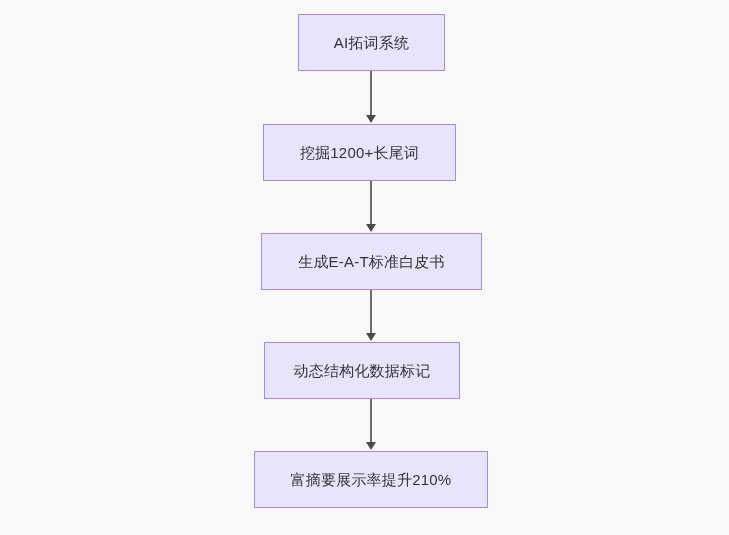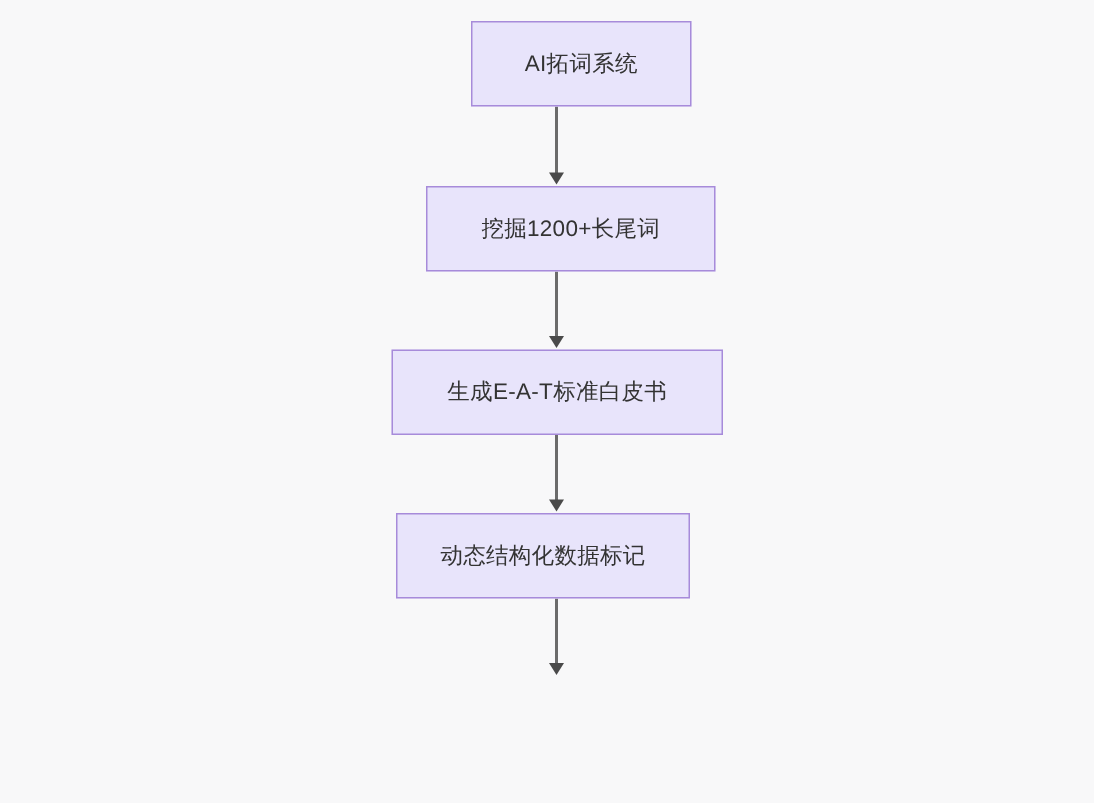--- a/index.html
+++ b/index.html
@@ -75,30 +75,33 @@
     <g>
       <line class="edge-line" x1="371" y1="290" x2="371" y2="334"></line>
       <polygon class="edge-head" points="366,333 376,333 371,341"></polygon>
     </g>
     <g>
       <line class="edge-line" x1="371" y1="399" x2="371" y2="443"></line>
       <polygon class="edge-head" points="366,442 376,442 371,450"></polygon>
     </g>
   </svg>
 
-  <div class="node" id="node-1" style="left: 298px; top: 14px; width: 147px; margin-left: 16px;">
+  <div class="node" id="node-1" style="left: 298px; top: 14px; width: 147px;">
     <span class="node-label">AI拓词系统</span>
   </div>
 
-  <div class="node" id="node-2" style="left: 284px; top: 124px; width: 193px;">
+  <div class="node" id="node-2" style="left: 263px; top: 124px; width: 193px;">
     <span class="node-label">挖掘1200+长尾词</span>
   </div>
 
   <div class="node" id="node-3" style="left: 261px; top: 233px; width: 221px;">
     <span class="node-label">生成E-A-T标准白皮书</span>
   </div>
 
   <div class="node" id="node-4" style="left: 264px; top: 342px; width: 196px;">
     <span class="node-label">动态结构化数据标记</span>
   </div>
 
+  <div class="node" id="node-5" style="left: 254px; top: 451px; width: 234px;">
+    <span class="node-label">富摘要展示率提升210%</span>
+  </div>
 
 </div>
 
 </body></html>

